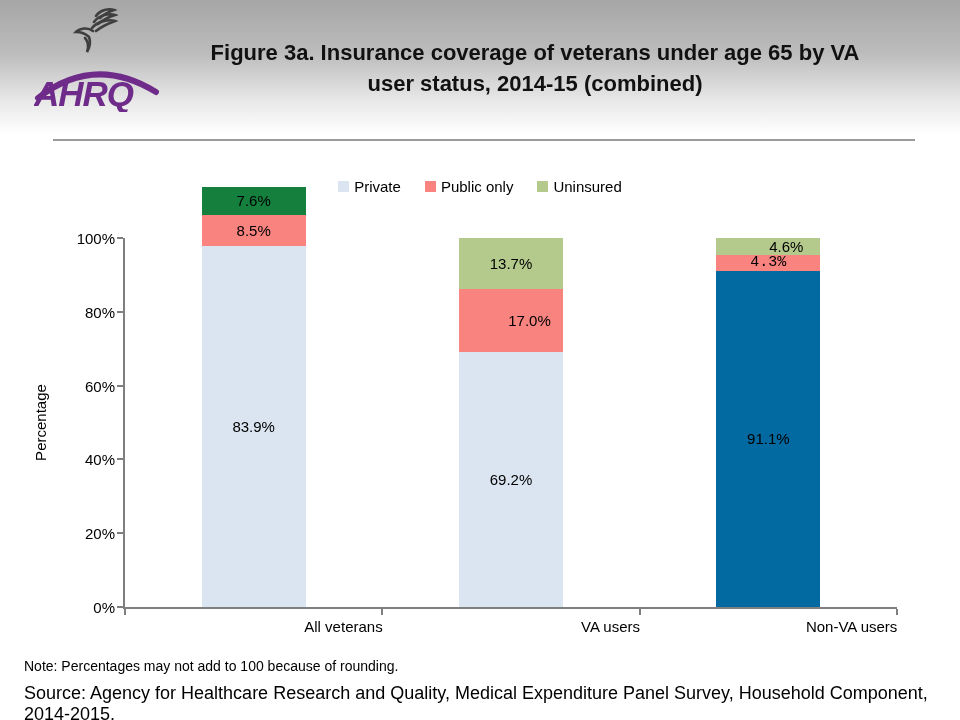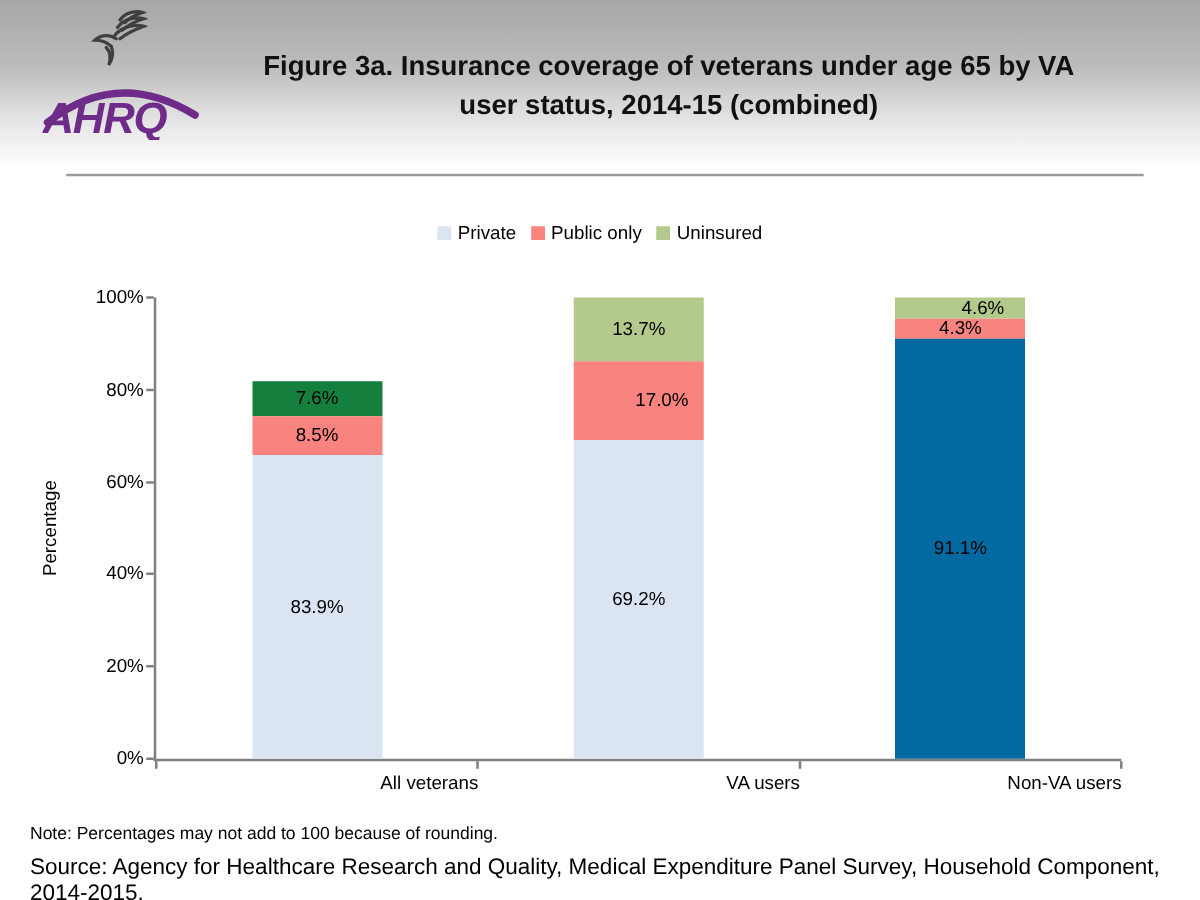--- a/index.html
+++ b/index.html
@@ -14,21 +14,21 @@
   }
   .logo{position:absolute;left:34px;top:6px;width:130px;height:126px;}
   .eagle{display:block;margin-left:32px;}
   .title{
     position:absolute;left:150px;top:37px;width:770px;
     text-align:center;font-weight:bold;font-size:22px;line-height:31px;color:#111;
   }
   .divider{position:absolute;left:53px;top:139px;width:862px;height:2px;background:#9a9a9a;}
   .legend{
     position:absolute;left:0;top:178px;width:960px;
-    display:flex;justify-content:center;gap:12px;font-size:15px;
+    display:flex;justify-content:center;gap:24px;font-size:15px;
   }
   .legend-item{display:flex;align-items:center;gap:5px;}
   .swatch{width:11px;height:11px;display:inline-block;}
   .ylab{
     position:absolute;left:-22px;top:414px;width:124px;height:17px;
     text-align:center;font-size:15px;transform:rotate(-90deg);
   }
   .plot{
     position:absolute;left:123px;top:238px;width:772px;height:369px;
     border-left:2px solid #7f7f7f;border-bottom:2px solid #7f7f7f;
@@ -102,21 +102,21 @@
     <div class="yticklabel" style="top: 147.6px; margin-left: 24px;">60%</div>
     <div class="ytick" style="top: 72.8px;"></div>
     <div class="yticklabel" style="top: 73.8px;">80%</div>
     <div class="ytick" style="top: -1px;"></div>
     <div class="yticklabel" style="top: 0px;">100%</div>
     <div class="xtick" style="left: -1px;"></div>
     <div class="xtick" style="left: 256.333px;"></div>
     <div class="xtick" style="left: 513.667px;"></div>
     <div class="xtick" style="left: 771px;"></div>
     <div class="bar" style="left: 76.6667px;">
-      <div class="seg" style="height: 243px; background: rgb(219, 229, 241);">
+      <div class="seg" style="height: 361px; background: rgb(219, 229, 241);">
         <span>83.9%</span>
       </div>
       <div class="seg" style="height: 31.365px; background: rgb(248, 131, 127);">
         <span>8.5%</span>
       </div>
       <div class="seg" style="height: 28.044px; background: #15803d;">
         <span>7.6%</span>
       </div>
     </div>
     <div class="cat" style="left: 128.667px;">All veterans</div>
@@ -129,21 +129,21 @@
       </div>
       <div class="seg" style="height: 50.553px; background: rgb(180, 202, 140);">
         <span>13.7%</span>
       </div>
     </div>
     <div class="cat" style="left: 386px;">VA users</div>
     <div class="bar" style="left: 591.333px;">
       <div class="seg" style="height: 336.159px; background: #0369a1;">
         <span>91.1%</span>
       </div>
-      <div class="seg" style="height: 15.867px; background: rgb(248, 131, 127);">
+      <div class="seg" style="height: 15.867px; background: rgb(248, 131, 127); font-family: Liberation Mono, monospace;">
         <span>4.3%</span>
       </div>
       <div class="seg" style="height: 16.974px; background: rgb(180, 202, 140); padding-left: 36px;">
         <span>4.6%</span>
       </div>
     </div>
     <div class="cat" style="left: 643.333px;">Non-VA users</div>
   </div>
 
 <div class="note">Note: Percentages may not add to 100 because of rounding.</div>

